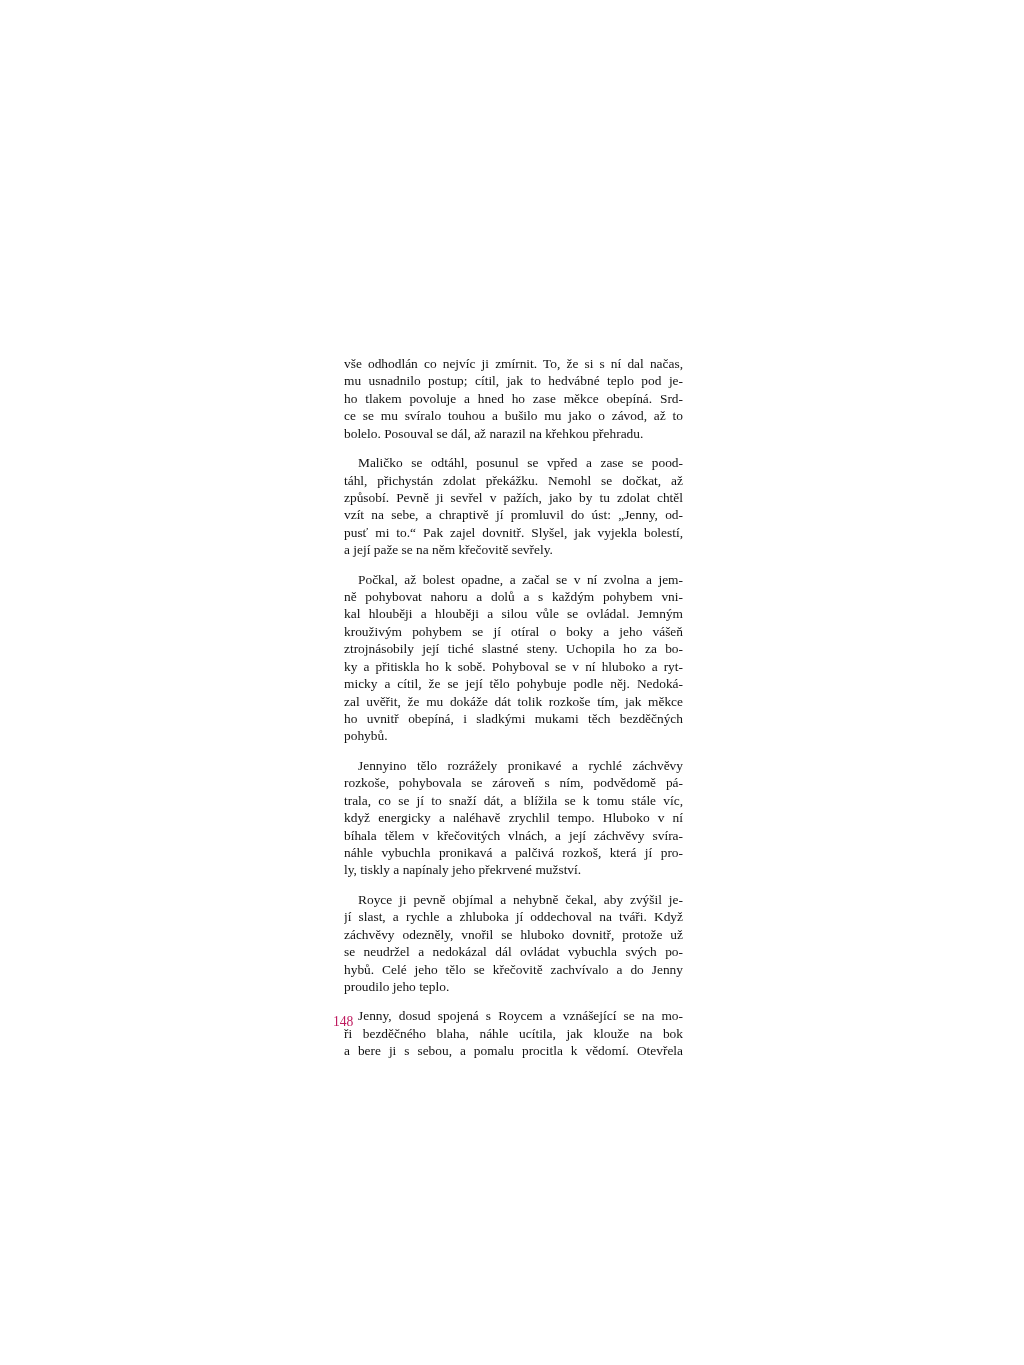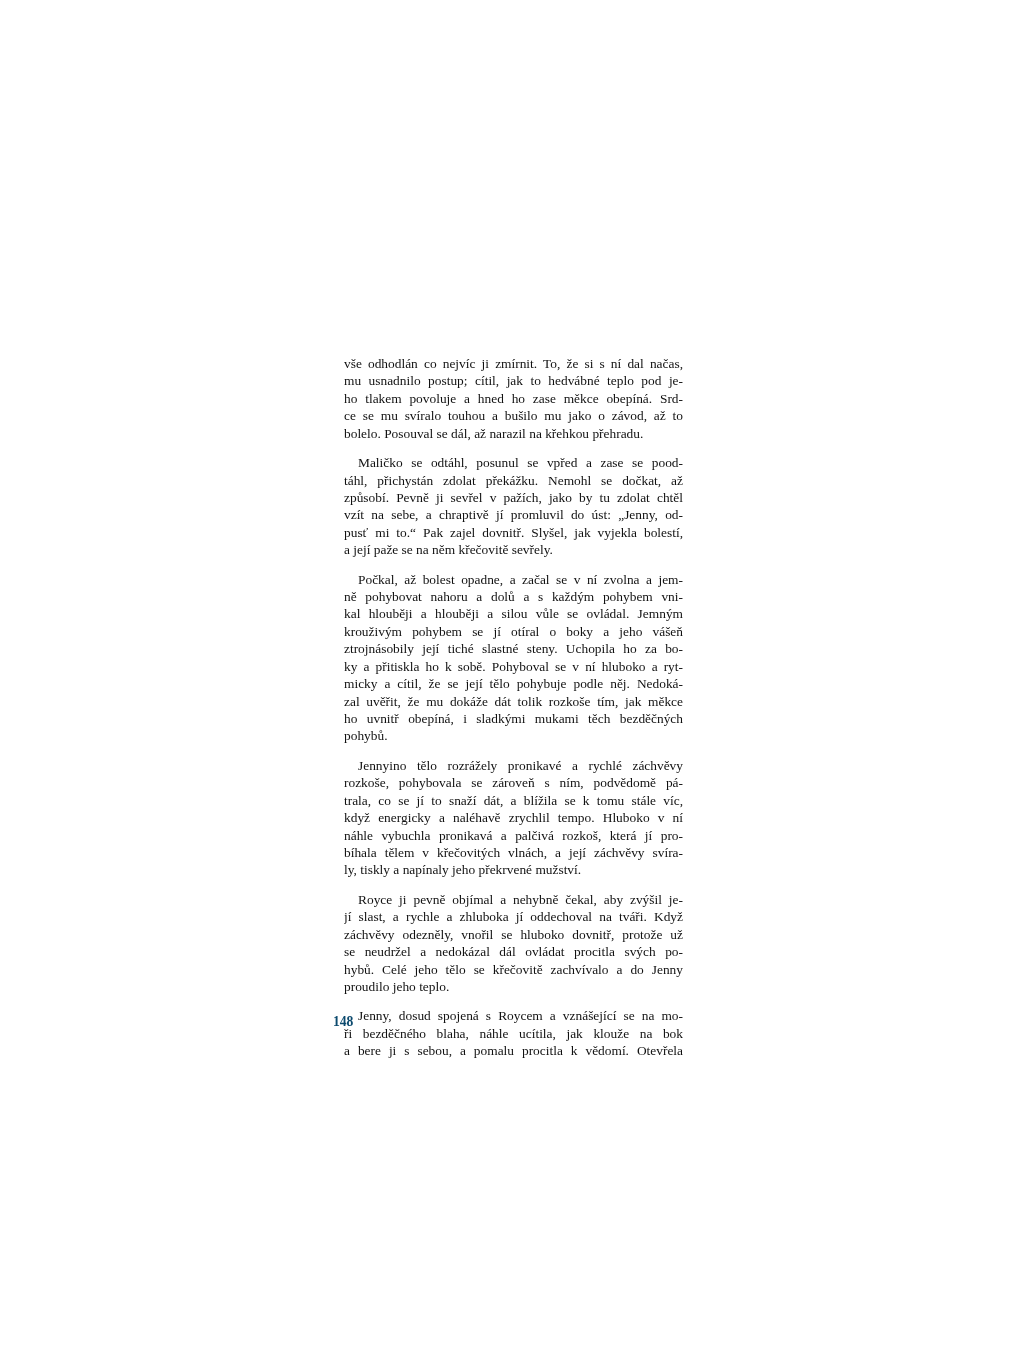--- a/index.html
+++ b/index.html
@@ -37,22 +37,21 @@
   }
   .line.indent {
     text-indent: 14px;
   }
   .page-number {
     position: absolute;
     left: 333px;
     top: 1013px;
     font-size: 13.6px;
     line-height: 17.43px;
-    color: #0c4a6e;
-    font-weight: bold;
+    color: #be185d;
   }
 </style>
 </head>
 <body>
 
 <div class="text-block">
     <div class="para">
       <div class="line">vše odhodlán co nejvíc ji zmírnit. To, že si s ní dal načas,</div>
       <div class="line">mu usnadnilo postup; cítil, jak to hedvábné teplo pod je-</div>
       <div class="line">ho tlakem povoluje a hned ho zase měkce obepíná. Srd-</div>
@@ -77,29 +76,29 @@
       <div class="line">micky a cítil, že se její tělo pohybuje podle něj. Nedoká-</div>
       <div class="line">zal uvěřit, že mu dokáže dát tolik rozkoše tím, jak měkce</div>
       <div class="line">ho uvnitř obepíná, i sladkými mukami těch bezděčných</div>
       <div class="line pend">pohybů.</div>
     </div>
     <div class="para">
       <div class="line indent">Jennyino tělo rozrážely pronikavé a rychlé záchvěvy</div>
       <div class="line">rozkoše, pohybovala se zároveň s ním, podvědomě pá-</div>
       <div class="line">trala, co se jí to snaží dát, a blížila se k tomu stále víc,</div>
       <div class="line">když energicky a naléhavě zrychlil tempo. Hluboko v ní</div>
+      <div class="line">bíhala tělem v křečovitých vlnách, a její záchvěvy svíra-</div>
       <div class="line">náhle vybuchla pronikavá a palčivá rozkoš, která jí pro-</div>
-      <div class="line">bíhala tělem v křečovitých vlnách, a její záchvěvy svíra-</div>
       <div class="line pend">ly, tiskly a napínaly jeho překrvené mužství.</div>
     </div>
     <div class="para">
       <div class="line indent">Royce ji pevně objímal a nehybně čekal, aby zvýšil je-</div>
       <div class="line">jí slast, a rychle a zhluboka jí oddechoval na tváři. Když</div>
       <div class="line">záchvěvy odezněly, vnořil se hluboko dovnitř, protože už</div>
-      <div class="line">se neudržel a nedokázal dál ovládat procitla svých po-</div>
+      <div class="line">se neudržel a nedokázal dál ovládat vybuchla svých po-</div>
       <div class="line">hybů. Celé jeho tělo se křečovitě zachvívalo a do Jenny</div>
       <div class="line pend">proudilo jeho teplo.</div>
     </div>
     <div class="para">
       <div class="line indent">Jenny, dosud spojená s Roycem a vznášející se na mo-</div>
       <div class="line">ři bezděčného blaha, náhle ucítila, jak klouže na bok</div>
       <div class="line">a bere ji s sebou, a pomalu procitla k vědomí. Otevřela</div>
     </div>
   </div>
 

